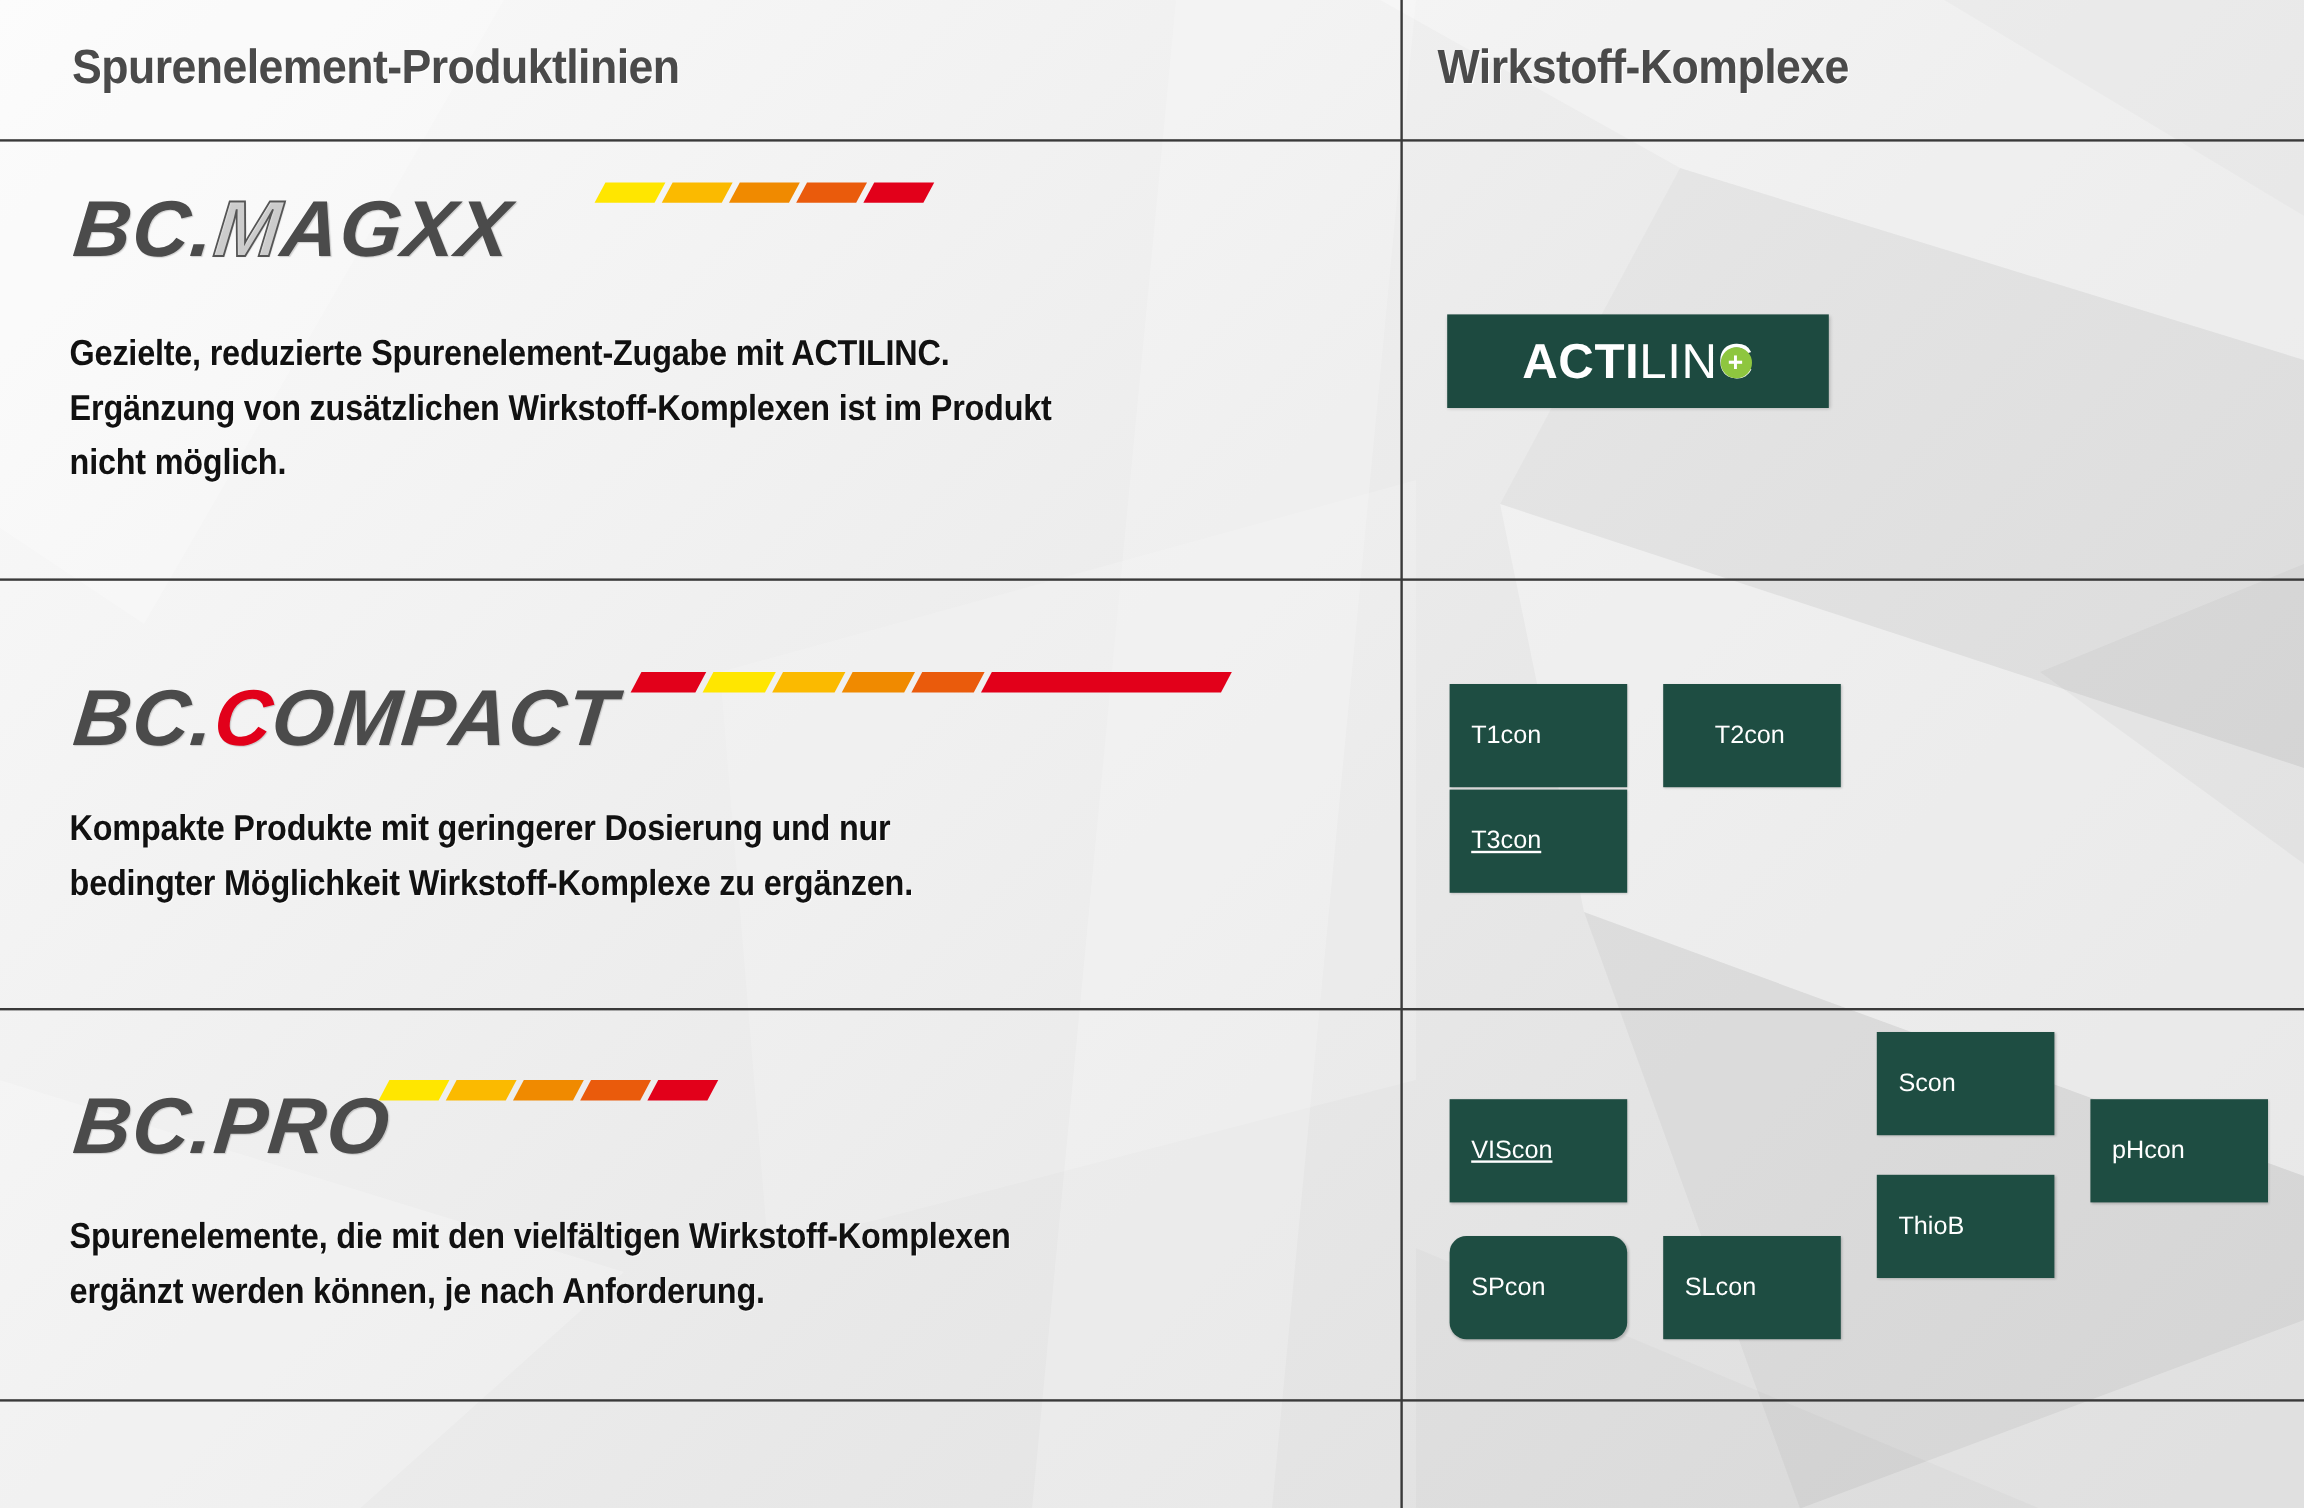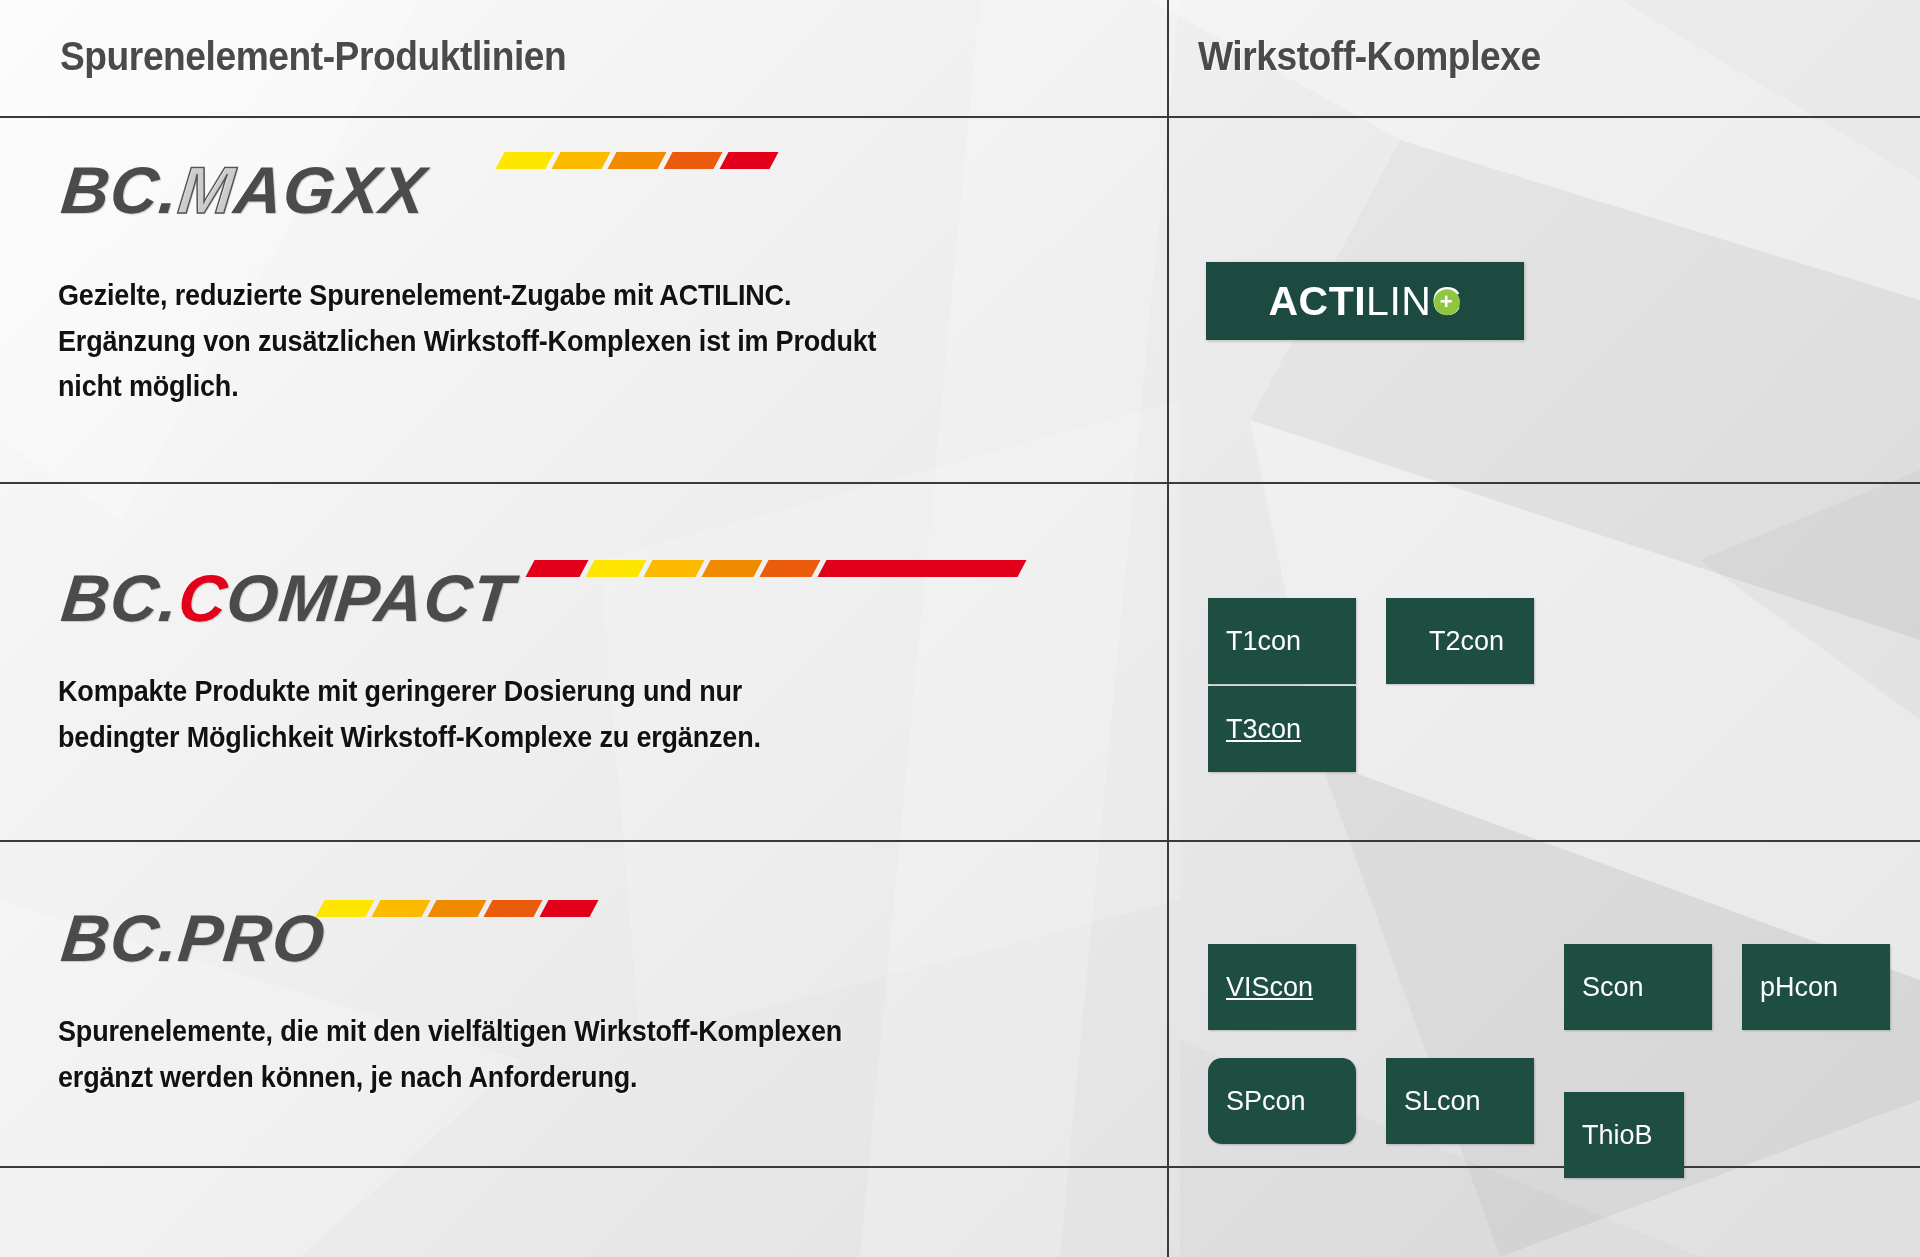--- a/index.html
+++ b/index.html
@@ -99,28 +99,27 @@
     display: block;
     height: 17px;
   }
 
   
   .badge {
     position: absolute;
     background: #1e4d42;
     color: #ffffff;
     font-family: "Liberation Sans", sans-serif;
-    font-size: 27px;
+    font-size: 21px;
     font-weight: normal;
     display: flex;
     align-items: center;
     padding-left: 18px;
     box-sizing: border-box;
     box-shadow: 1px 1px 2px rgba(0,0,0,0.20);
-    margin-top: 28px;
   }
 
   
   .actilinc {
     position: absolute;
     background: #1d4a40;
     box-shadow: 1px 1px 3px rgba(0,0,0,0.22);
     display: flex;
     align-items: center;
     justify-content: center;
@@ -239,19 +238,19 @@
     <span style="width:50px; background:#ea5b0c;"></span>
     <span style="width:50px; background:#e2001a;"></span>
   </div>
 
   <div class="desc" style="left:58px; top:1008px;">
     <div>Spurenelemente, die mit den vielfältigen Wirkstoff-Komplexen</div>
     <div>ergänzt werden können, je nach Anforderung.</div>
   </div>
 
   <div class="badge" style="left:1208px; top:916px; width:148px; height:86px;text-decoration:underline;">VIScon</div>
-  <div class="badge" style="left:1564px; top:916px; width:148px; height:86px;">Scon</div>
+  <div class="badge" style="left:1564px; top:860px; width:148px; height:86px;">Scon</div>
   <div class="badge" style="left:1742px; top:916px; width:148px; height:86px;">pHcon</div>
   <div class="badge" style="left:1208px; top:1030px; width:148px; height:86px;border-radius:14px;">SPcon</div>
   <div class="badge" style="left:1386px; top:1030px; width:148px; height:86px;text-align:center;">SLcon</div>
-  <div class="badge" style="left:1564px; top:1064px; width:120px; height:86px;">ThioB</div>
+  <div class="badge" style="left:1564px; top:979px; width:148px; height:86px;">ThioB</div>
 
 </div>
 
 </body></html>

